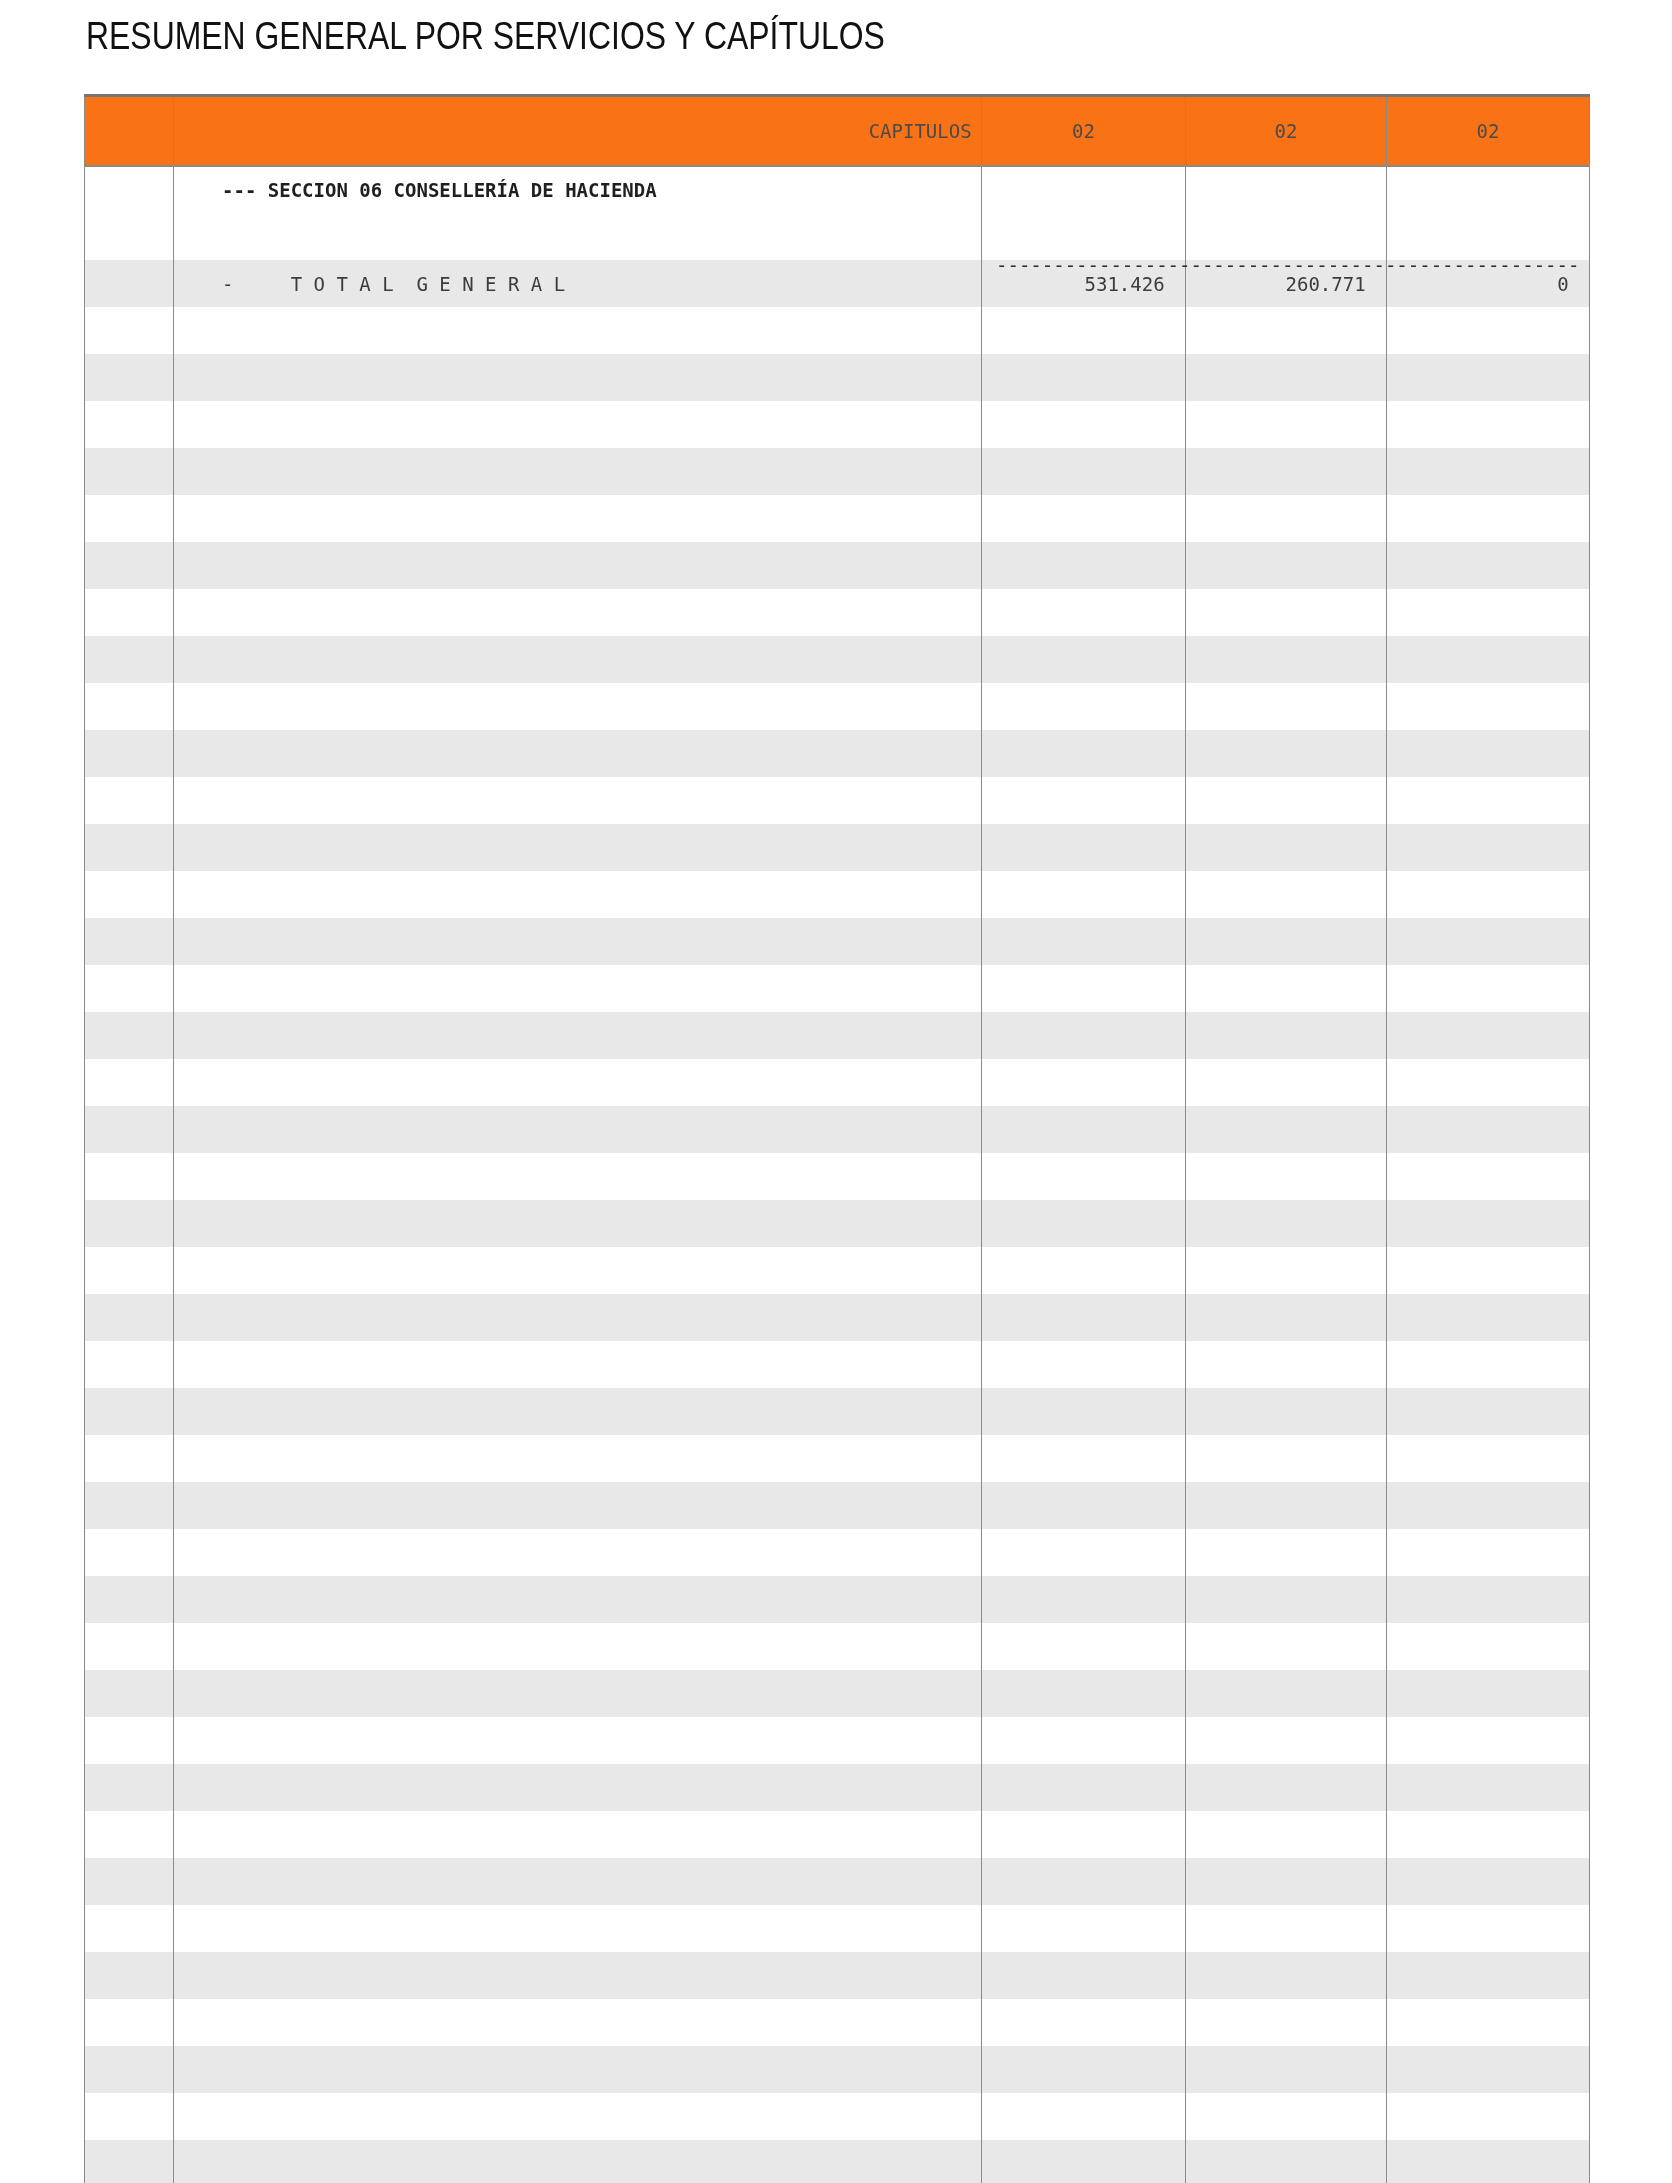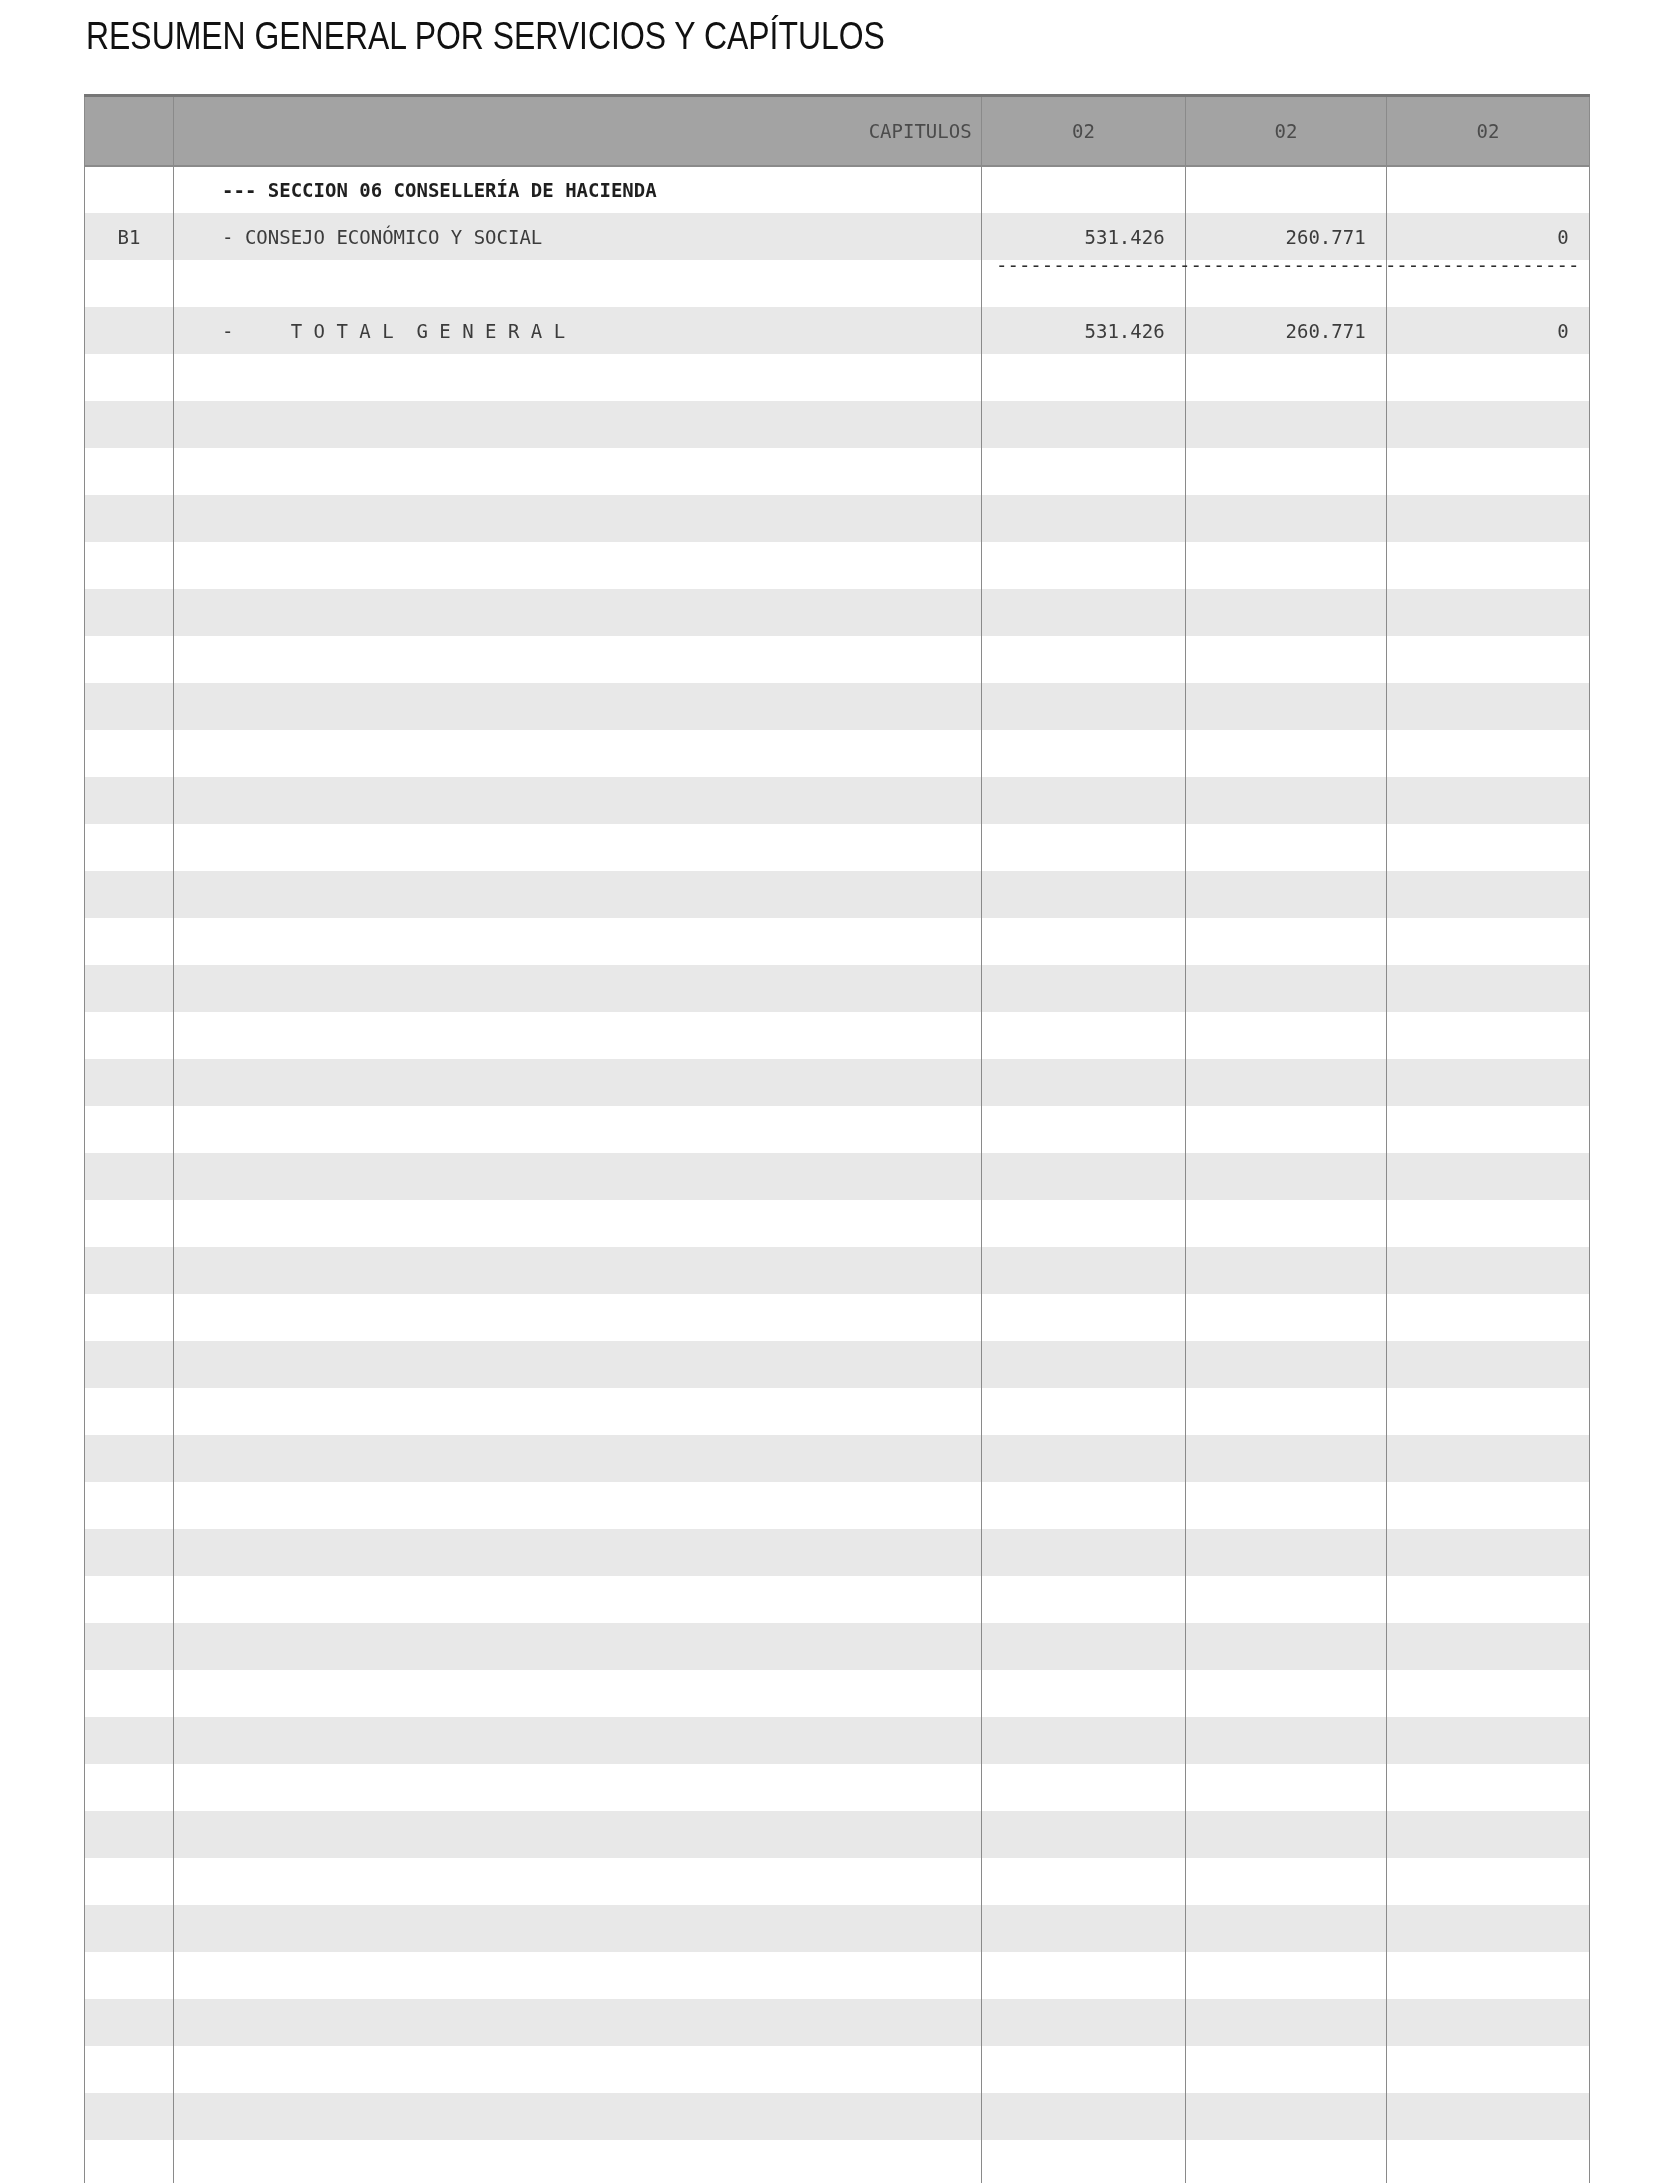--- a/index.html
+++ b/index.html
@@ -46,21 +46,21 @@
     border-right: 1.6px solid #8a8a8a;
     border-top: 3.1px solid #767676;
     border-bottom: 3.1px solid #8a8a8a;
   }
   col.c-code { width: 89px; }
   col.c-desc { width: 808px; }
   col.c-v1   { width: 204px; }
   col.c-v2   { width: 201px; }
   col.c-v3   { width: 203px; }
   thead th {
-    background: #a3a3a3;
+    background: #f97316;
     height: 68px;
     font-weight: normal;
     font-size: 19px;
     color: #4b4b4b;
     border-left: 1.6px solid #8a8a8a;
     border-right: 1.6px solid #8a8a8a;
     border-bottom: 2.4px solid #8a8a8a;
     padding: 0;
   }
   thead th.h-desc { text-align: right; padding-right: 9.4px; }
@@ -131,27 +131,20 @@
       </tr>
     </thead>
     <tbody id="tbody">
       <tr class="r-w">
         <td class="cell-code"></td>
         <td class="cell-desc bold">--- SECCION 06 CONSELLERÍA DE HACIENDA</td>
         <td class="cell-val"></td>
         <td class="cell-val"></td>
         <td class="cell-val"></td>
       </tr>
-      <tr class="r-g">
-        <td class="cell-code">B1</td>
-        <td class="cell-desc">- CONSEJO ECONÓMICO Y SOCIAL</td>
-        <td class="cell-val">531.426</td>
-        <td class="cell-val">260.771</td>
-        <td class="cell-val">0</td>
-      </tr>
       <tr class="r-w">
         <td class="cell-code"></td>
         <td class="cell-desc"></td>
         <td class="cell-val"></td>
         <td class="cell-val"></td>
         <td class="cell-val"></td>
       </tr>
       <tr class="r-g">
         <td class="cell-code"></td>
         <td class="cell-desc">-     T O T A L  G E N E R A L</td>

